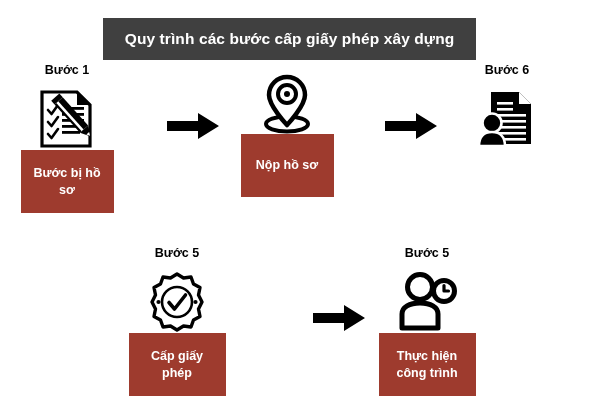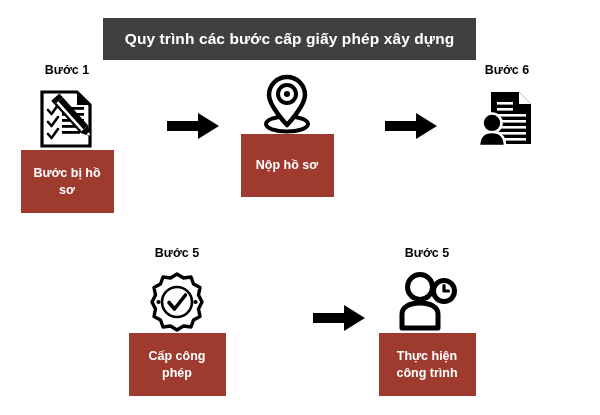--- a/index.html
+++ b/index.html
@@ -225,21 +225,21 @@
 
         <circle cx="29" cy="30" r="15" fill="none" stroke="#000000" stroke-width="2.6"></circle>
 
         <path d="M21 30.5 l5.5 6.5 l11 -14" fill="none" stroke="#000000" stroke-width="3.6" stroke-linecap="round" stroke-linejoin="round"></path>
 
         <circle cx="10.5" cy="30" r="2.1" fill="#000000"></circle>
         <circle cx="47.5" cy="30" r="2.1" fill="#000000"></circle>
       </svg>
     </div>
     <div class="step-box">
-      <span class="box-text">Cấp công
+      <span class="box-text">Cấp giấy
 phép</span>
     </div>
   </div>
 
   <div class="arrow arrow-3">
     <svg width="56" height="30" viewBox="0 0 56 30" aria-hidden="true">
       <path d="M2 10 H33 V2 L54 15 L33 28 V20 H2 Z" fill="#000000"></path>
     </svg>
   </div>
 

